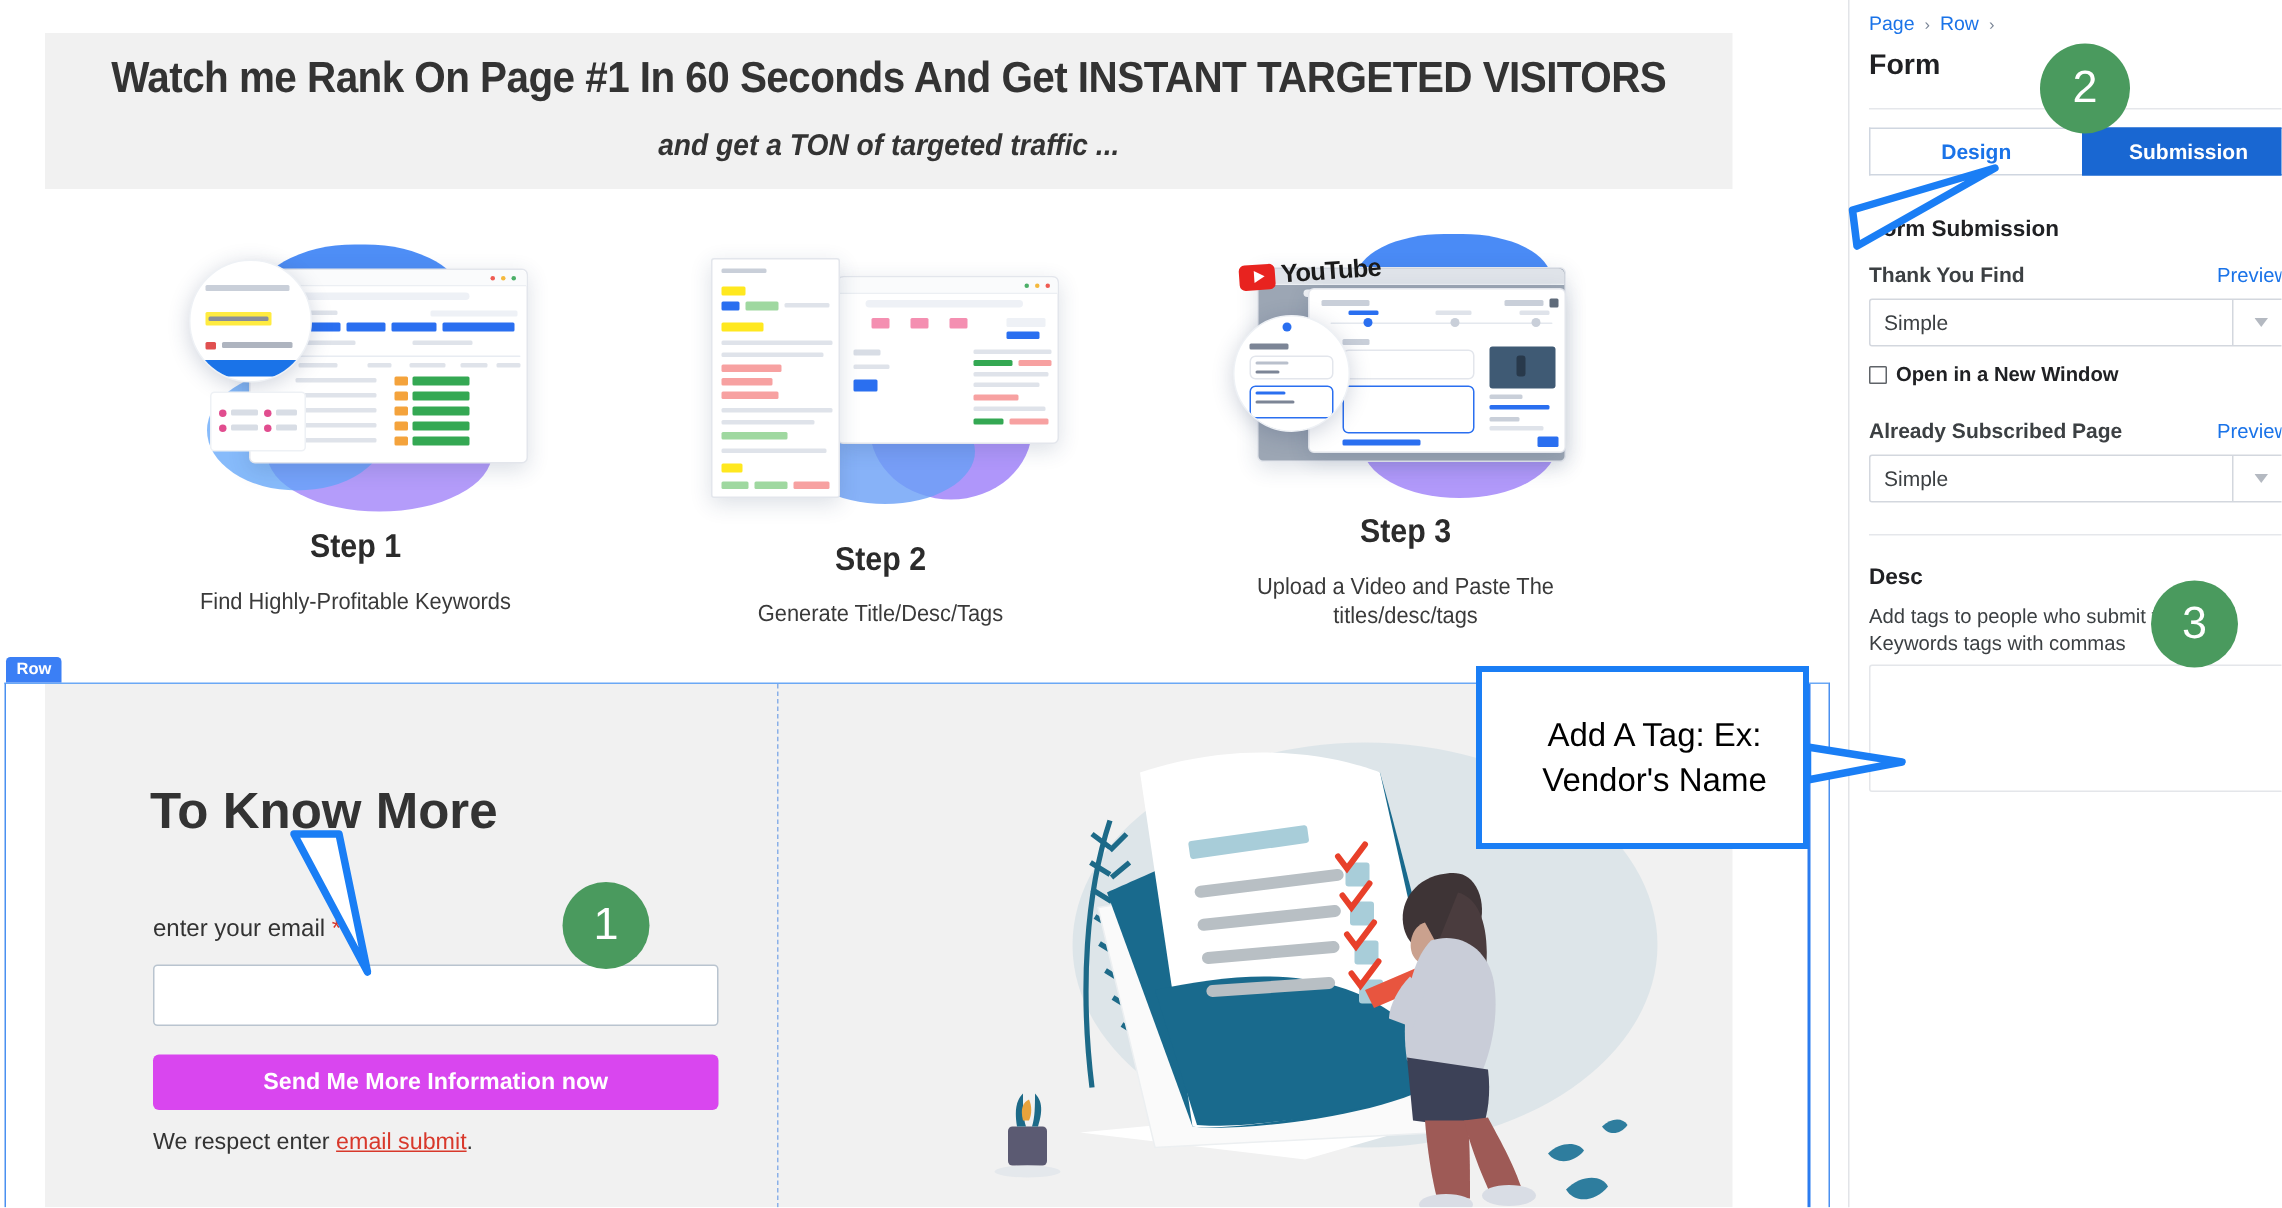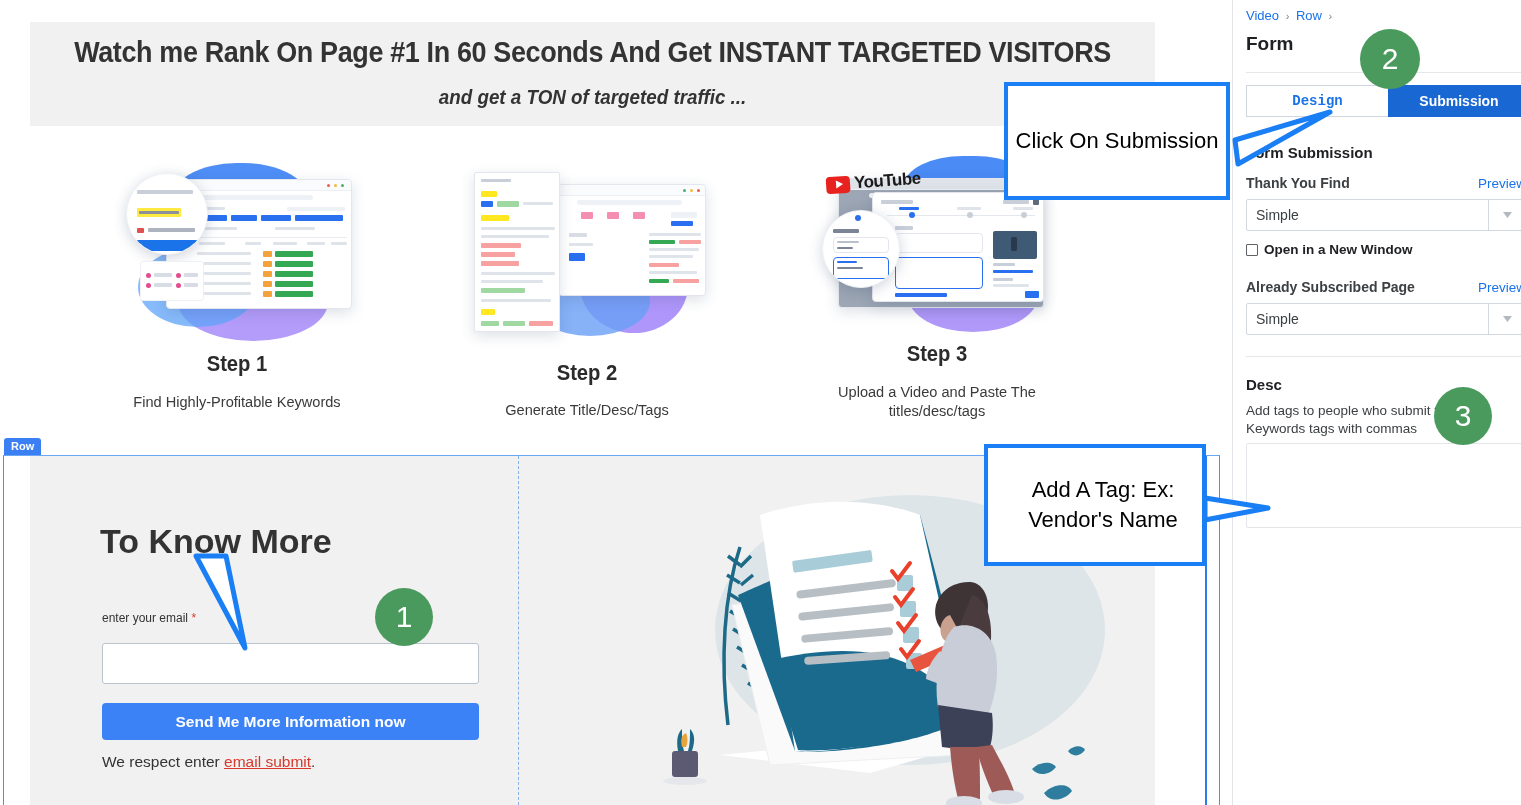--- a/index.html
+++ b/index.html
@@ -51,44 +51,44 @@
   
   .row-sel-border { position:absolute; left:3px; top:455px; width:1217px; height:350px; border:1px solid #4a90f0; border-top:1px solid #6aa8f5; border-bottom:none; }
   .row-badge { position:absolute; left:4px; top:438px; background:#3b7ff5; color:#fff; font-size:11px;
                font-weight:bold; padding:2px 7px 3px; border-radius:3px 3px 0 0; }
   .row-bg { position:absolute; left:30px; top:456px; width:1125px; height:349px; background:#f1f1f1; }
   .col-divider { position:absolute; left:518px; top:456px; width:0; height:349px; border-left:1px dashed #8ab0e8; }
   .inner-sel { position:absolute; left:1205px; top:456px; width:0; height:349px; border-left:2px solid #2b7cf0; }
 
   .optin-head { position:absolute; left:100px; top:520px; width:420px; font-weight:bold; font-size:34px;
                 color:#333333; line-height:42px; }
-  .optin-label { position:absolute; left:102px; top:611px; font-size:12px; color:#333; }
+  .optin-label { position:absolute; left:102px; top:611px; font-size:16px; color:#333; }
   .req { color:#d8382b; }
   .optin-input { position:absolute; left:102px; top:643px; width:377px; height:41px; background:#fff;
                  border:1px solid #b9c4cf; border-radius:3px; }
-  .optin-btn { position:absolute; left:102px; top:703px; width:377px; height:37px; background:#3b82f6;
+  .optin-btn { position:absolute; left:102px; top:703px; width:377px; height:37px; background:#d946ef;
                border:none; border-radius:4px; color:#fff; font-weight:bold; font-size:15.5px;
                display:flex; align-items:center; justify-content:center; cursor:pointer; }
   .privacy { position:absolute; left:102px; top:753px; font-size:15.5px; color:#333; }
   .privacy a { color:#d8382b; text-decoration:underline; }
 
   
   .illus { position:absolute; left:620px; top:455px; width:585px; height:350px; }
 
   
   .panel { position:absolute; left:1232px; top:0; width:289px; height:805px; background:#ffffff;
            border-left:1px solid #e2e4e8; }
   .crumb { position:absolute; left:13px; top:8px; font-size:13px; color:#1a73e8; }
   .crumb span.sep { color:#7a8596; margin:0 3px; font-size:11px; }
   .panel-title { position:absolute; left:13px; top:33px; font-size:19px; font-weight:bold; color:#202124; }
   .panel-hr { position:absolute; left:13px; width:276px; height:1px; background:#e5e7eb; }
   .tabs { position:absolute; left:13px; top:85px; width:292px; height:32px; display:flex; }
   .tab { flex:0 0 142px; height:32px; display:flex; align-items:center; justify-content:center;
          font-size:14px; font-weight:bold; border:1px solid #cfd6e0; cursor:pointer; }
-  .tab.inactive { background:#fff; color:#1a73e8; border-right:none;font-family:Liberation Mono, monospace; }
+  .tab.inactive { background:#fff; color:#1a73e8; border-right:none; }
   .tab.active { background:#1967d2; color:#ffffff; border-color:#1967d2; }
   .sec-title { position:absolute; left:13px; font-size:15px; font-weight:bold; color:#202124; }
   .fld-label { position:absolute; left:13px; font-size:14px; font-weight:bold; color:#3c4043; }
   .preview-link { position:absolute; font-size:13.5px; color:#1a73e8; cursor:pointer; }
   .select { position:absolute; left:13px; width:280px; height:32px; background:#fff;
             border:1px solid #d3d7de; border-radius:2px; display:flex; align-items:center; }
   .select .val { padding-left:9px; font-size:14px; color:#3c4043; }
   .select .caret { position:absolute; right:0; top:0; width:37px; height:30px; border-left:1px solid #d3d7de;
                    display:flex; align-items:center; justify-content:center; }
   .chk-row { position:absolute; left:13px; display:flex; align-items:center; gap:6px; cursor:pointer; }
@@ -363,21 +363,21 @@
           <path d="M412 314 C420 306 432 306 436 312 C430 320 418 322 412 314 Z"></path>
           <path d="M448 296 C454 290 462 290 465 295 C460 302 452 302 448 296 Z"></path>
           <path d="M424 338 C434 328 448 328 452 336 C444 346 430 348 424 338 Z"></path>
         </g>
       </svg>
     </div>
   </div>
 
   <div class="panel">
     <div class="crumb">
-      <span>Video</span>
+      <span>Page</span>
       <span class="sep">›</span>
       <span>Row</span>
       <span class="sep">›</span>
     </div>
     <div class="panel-title">Form</div>
     <div class="panel-hr" style="top:72px;"></div>
 
     <div class="tabs">
       <div class="tab inactive">Design</div>
       <div class="tab active">Submission</div>
@@ -418,20 +418,19 @@
     <div class="help" style="top:420px;">Keywords tags with commas</div>
     <textarea class="tag-area" placeholder="" style=""></textarea>
   </div>
 
   <svg class="tail" style="left:0;top:0;width:1521px;height:805px;">
     <path d="M196 556 L245 648 L226 556 Z" fill="#ffffff" stroke="#1a7ef5" stroke-width="5" stroke-linejoin="round"></path>
     <path d="M1235 140 L1330 112 L1238 164 Z" fill="#ffffff" stroke="#1a7ef5" stroke-width="5" stroke-linejoin="round"></path>
     <path d="M1205 498 L1268 508 L1205 520 Z" fill="#ffffff" stroke="#1a7ef5" stroke-width="5" stroke-linejoin="round"></path>
   </svg>
 
-  <div class="callout" style="left:1004px;top:82px;width:226px;height:118px;">Click On Submission</div>
   <div class="callout" style="left:984px;top:444px;width:222px;height:122px;padding-left:16px;">Add A Tag: Ex: Vendor's Name</div>
 
   <div class="badge" style="left:375px;top:588px;width:58px;height:58px;">1</div>
   <div class="badge" style="left:1360px;top:29px;width:60px;height:60px;">2</div>
   <div class="badge" style="left:1434px;top:387px;width:58px;height:58px;">3</div>
 
 </div>
 
 </body></html>

